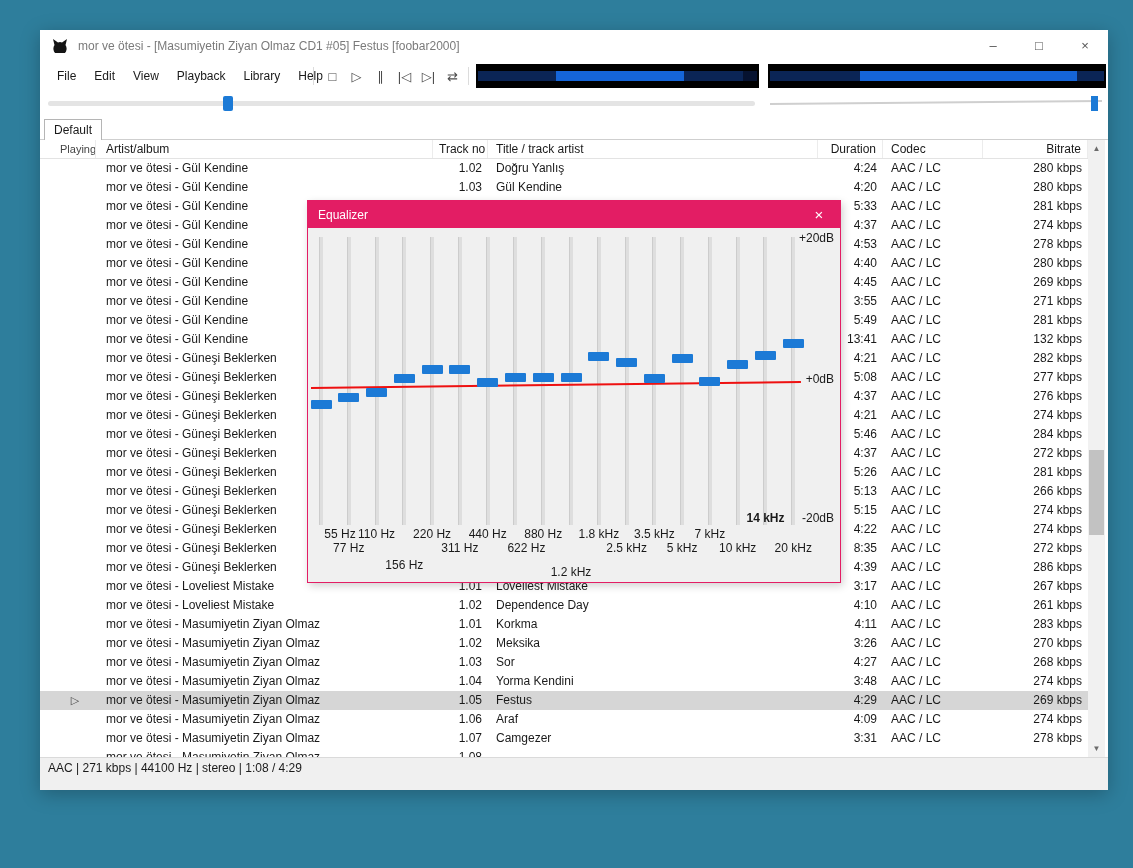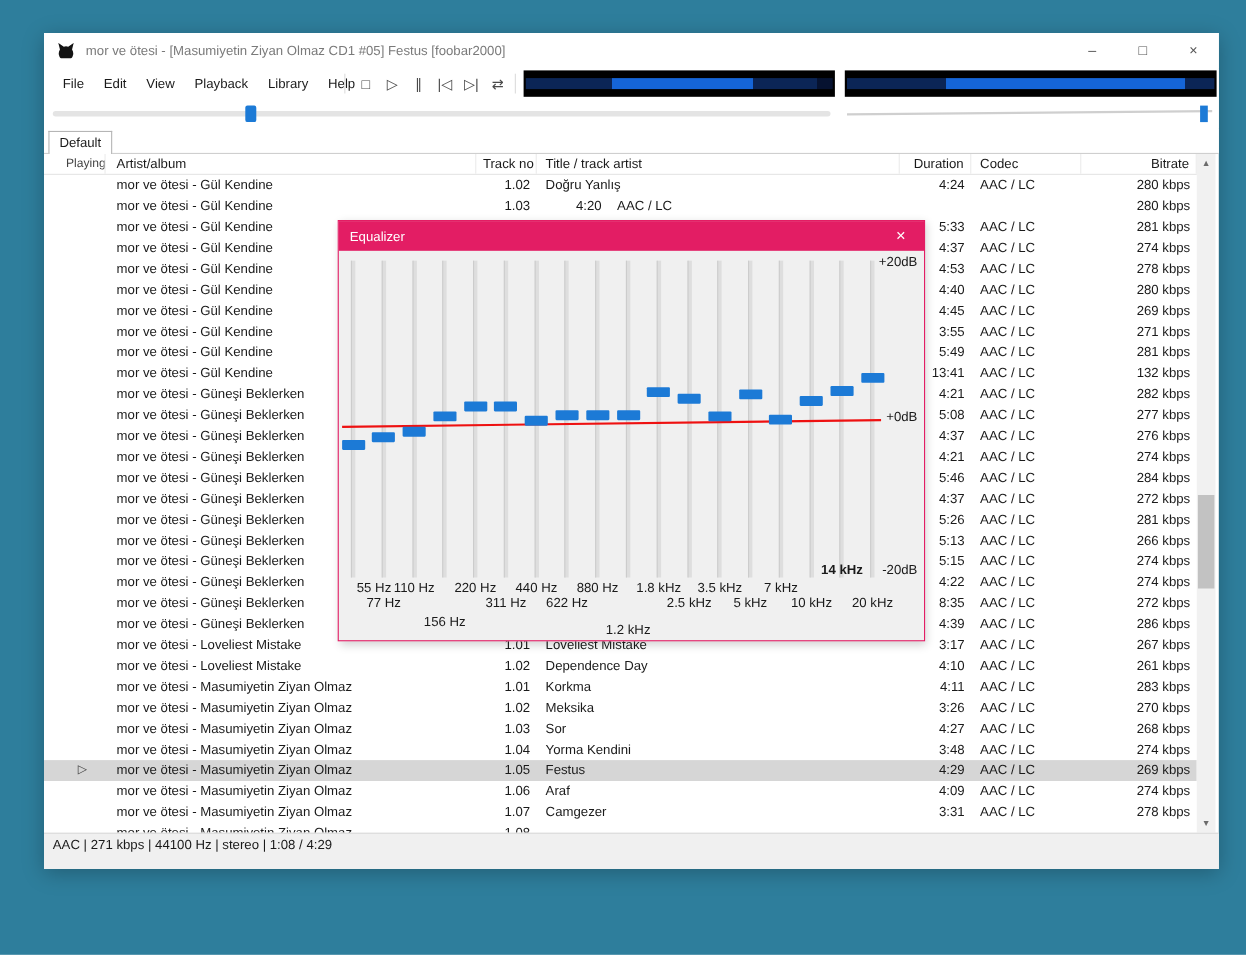--- a/index.html
+++ b/index.html
@@ -162,20 +162,21 @@
           <div class="pcell col-track">1.02</div>
           <div class="pcell col-title">Doğru Yanlış</div>
           <div class="pcell col-duration">4:24</div>
           <div class="pcell col-codec">AAC / LC</div>
           <div class="pcell col-bitrate">280 kbps</div>
         </div>
         <div class="prow">
           <div class="pcell col-playing"></div>
           <div class="pcell col-artist">mor ve ötesi - Gül Kendine</div>
           <div class="pcell col-track">1.03</div>
+          <div class="pcell col-title">Gül Kendine</div>
           <div class="pcell col-duration">4:20</div>
           <div class="pcell col-codec">AAC / LC</div>
           <div class="pcell col-bitrate">280 kbps</div>
         </div>
         <div class="prow">
           <div class="pcell col-playing"></div>
           <div class="pcell col-artist">mor ve ötesi - Gül Kendine</div>
           <div class="pcell col-track"></div>
           <div class="pcell col-title"></div>
           <div class="pcell col-duration">5:33</div>
@@ -477,21 +478,21 @@
           <div class="eq-thumb" style="left: 113.62px; top: 163.7px;"></div>
           <div class="eq-freq-label" style="left: 94.12px; top: 326px;">220 Hz</div>
           <div class="eq-track" style="left: 149.9px;"></div>
           <div class="eq-thumb" style="left: 141.4px; top: 164.4px;"></div>
           <div class="eq-freq-label" style="left: 121.9px; top: 340px;">311 Hz</div>
           <div class="eq-track" style="left: 177.68px;"></div>
           <div class="eq-thumb" style="left: 169.18px; top: 177px;"></div>
           <div class="eq-freq-label" style="left: 149.68px; top: 326px;">440 Hz</div>
           <div class="eq-track" style="left: 205.46px;"></div>
           <div class="eq-thumb" style="left: 196.96px; top: 172.1px;"></div>
-          <div class="eq-freq-label" style="left: 177.46px; top: 340px;">622 Hz</div>
+          <div class="eq-freq-label" style="left: 177.46px; top: 340px; text-align: right;">622 Hz</div>
           <div class="eq-track" style="left: 233.24px;"></div>
           <div class="eq-thumb" style="left: 224.74px; top: 172.1px;"></div>
           <div class="eq-freq-label" style="left: 205.24px; top: 326px;">880 Hz</div>
           <div class="eq-track" style="left: 261.02px;"></div>
           <div class="eq-thumb" style="left: 252.52px; top: 172.1px;"></div>
           <div class="eq-freq-label" style="left: 233.02px; top: 340px; margin-top: 24px;">1.2 kHz</div>
           <div class="eq-track" style="left: 288.8px;"></div>
           <div class="eq-thumb" style="left: 280.3px; top: 151.1px;"></div>
           <div class="eq-freq-label" style="left: 260.8px; top: 326px;">1.8 kHz</div>
           <div class="eq-track" style="left: 316.58px;"></div>

